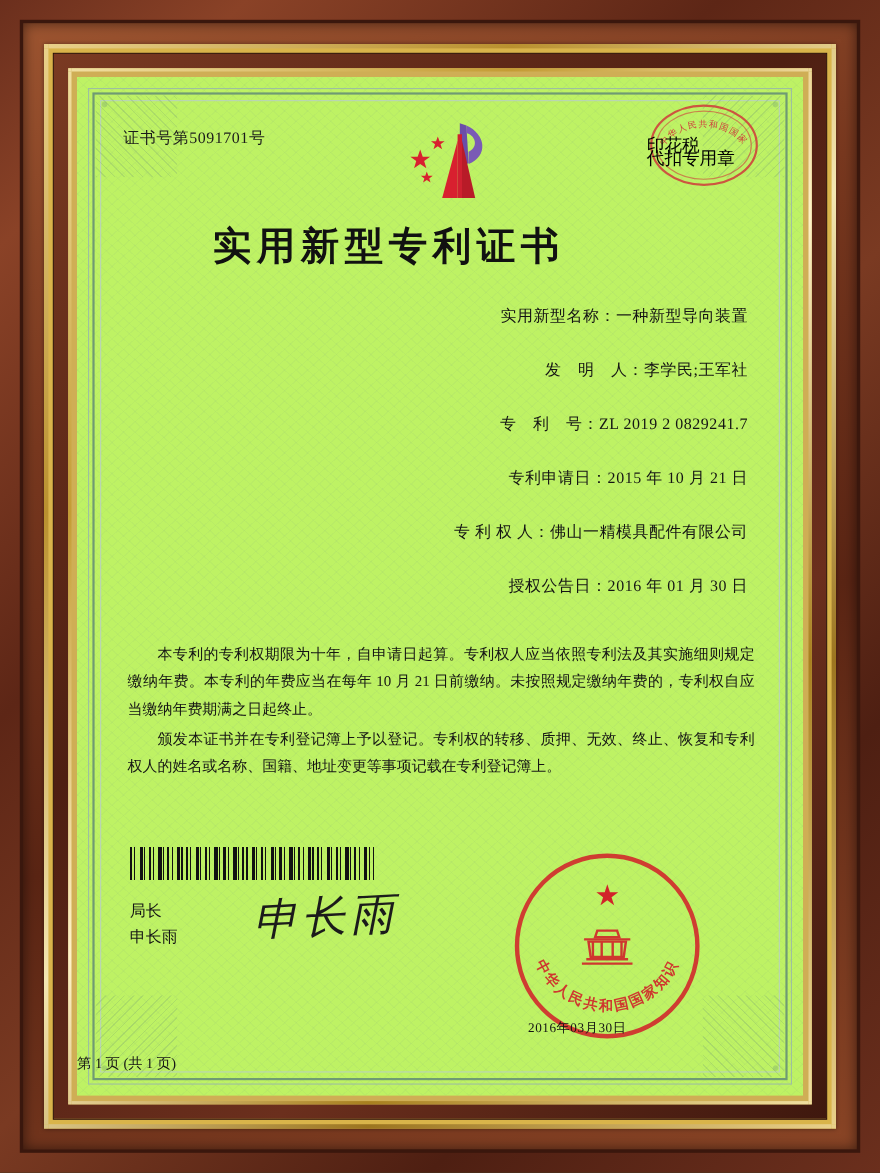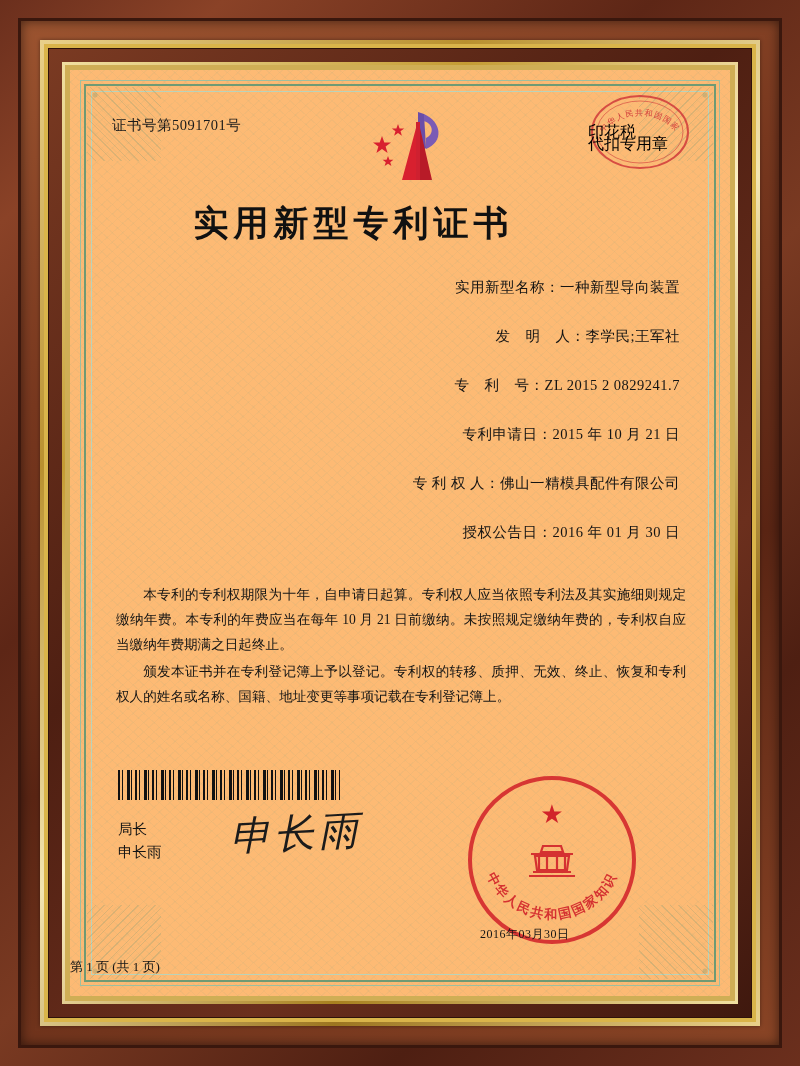--- a/index.html
+++ b/index.html
@@ -59,21 +59,21 @@
     border: 3px solid;
     border-image: linear-gradient(135deg,#f0dfa0,#c49c34,#fff3c9,#a8801f,#f0dfa0) 1;
     background: #cfae55;
   }
 
   
   .paper {
     position: absolute;
     left: 70px; top: 70px;
     width: 660px; height: 926px;
-    background: #fdba74;
+    background: #bef264;
     box-sizing: border-box;
     overflow: hidden;
   }
   .paper-guilloche {
     position: absolute;
     left: 0; top: 0; right: 0; bottom: 0;
     background:
       repeating-linear-gradient(42deg, rgba(120,160,130,.07) 0 1px, transparent 1px 7px),
       repeating-linear-gradient(-42deg, rgba(120,160,130,.07) 0 1px, transparent 1px 7px);
     pointer-events: none;
@@ -307,21 +307,21 @@
     <div class="title">实用新型专利证书</div>
 
     <div class="fields">
       <div class="field">
         <span class="lbl">实用新型名称：</span><span class="val">一种新型导向装置</span>
       </div>
       <div class="field">
         <span class="lbl">发　明　人：</span><span class="val">李学民;王军社</span>
       </div>
       <div class="field">
-        <span class="lbl">专　利　号：</span><span class="val">ZL 2015 2 0829241.7</span>
+        <span class="lbl">专　利　号：</span><span class="val">ZL 2019 2 0829241.7</span>
       </div>
       <div class="field">
         <span class="lbl">专利申请日：</span><span class="val">2015 年 10 月 21 日</span>
       </div>
       <div class="field">
         <span class="lbl">专 利 权 人：</span><span class="val">佛山一精模具配件有限公司</span>
       </div>
       <div class="field">
         <span class="lbl">授权公告日：</span><span class="val">2016 年 01 月 30 日</span>
       </div>

